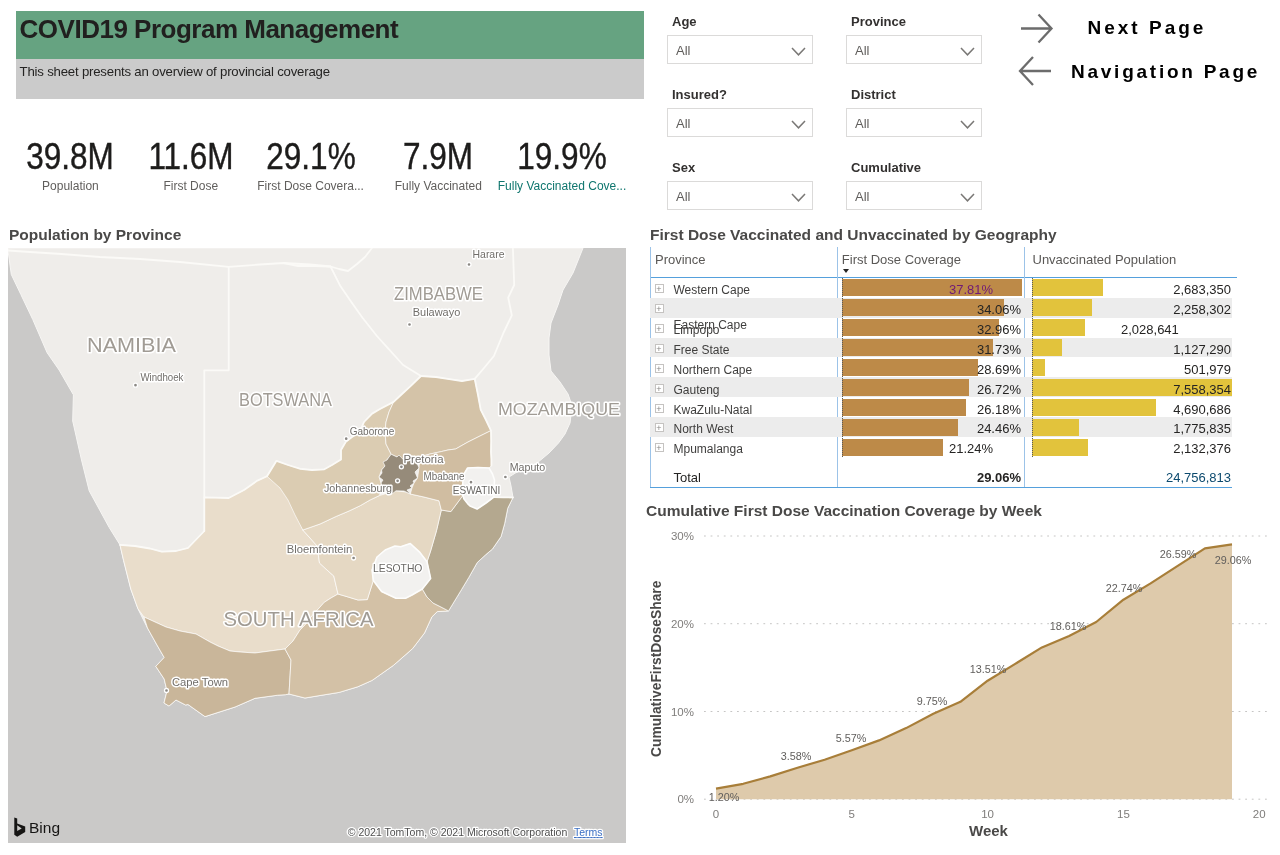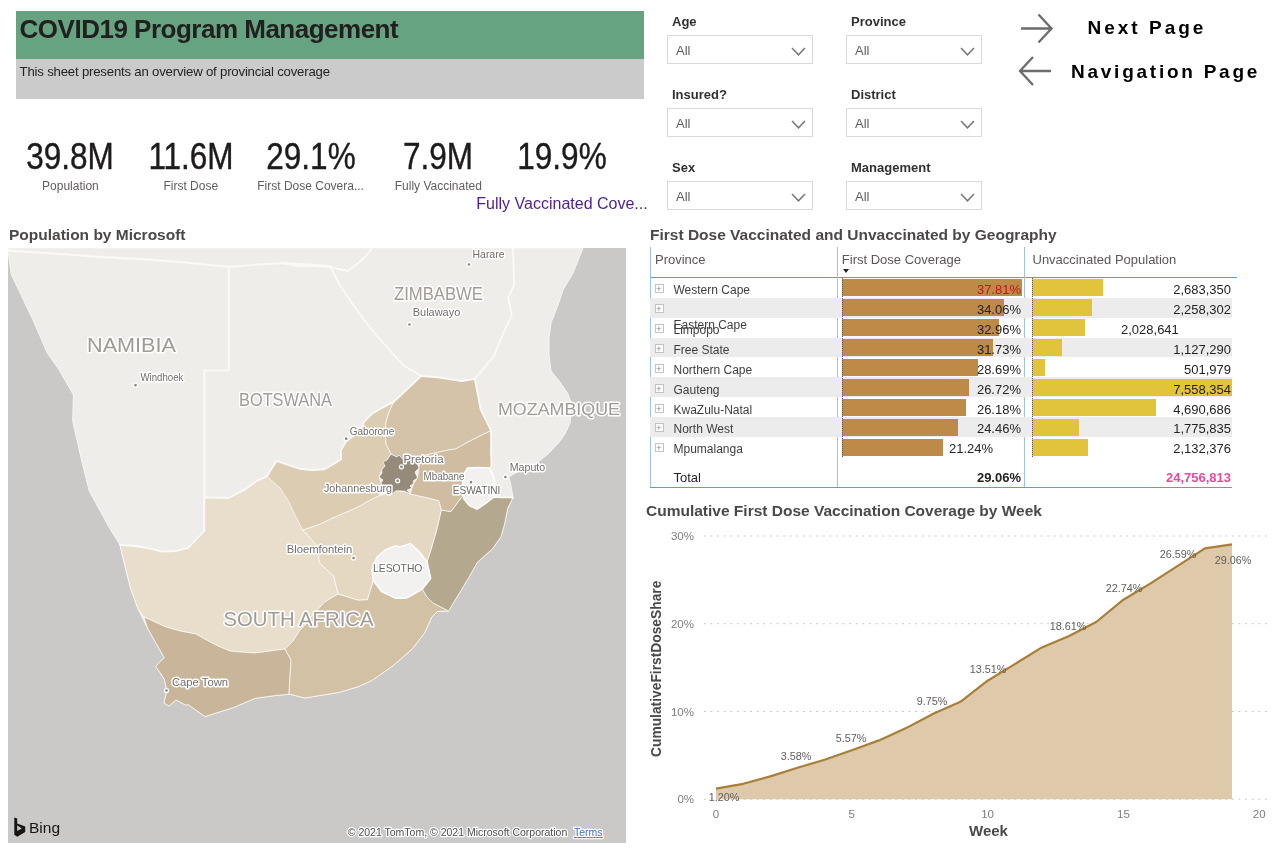--- a/index.html
+++ b/index.html
@@ -20,21 +20,21 @@
 <div style="position:absolute;left:215.6px;top:135.5px;width:190px;text-align:center">
 <div style="font-size:36px;color:#1d1c1b;-webkit-text-stroke:0.4px #1d1c1b;transform:scaleX(0.875);transform-origin:50% 50%">29.1%</div>
 <div style="font-size:12px;color:#605e5c;margin-top:1px">First Dose Covera...</div>
   </div>
 <div style="position:absolute;left:343.3px;top:135.5px;width:190px;text-align:center">
 <div style="font-size:36px;color:#1d1c1b;-webkit-text-stroke:0.4px #1d1c1b;transform:scaleX(0.875);transform-origin:50% 50%">7.9M</div>
 <div style="font-size:12px;color:#605e5c;margin-top:1px">Fully Vaccinated</div>
   </div>
 <div style="position:absolute;left:467.0px;top:135.5px;width:190px;text-align:center">
 <div style="font-size:36px;color:#1d1c1b;-webkit-text-stroke:0.4px #1d1c1b;transform:scaleX(0.875);transform-origin:50% 50%">19.9%</div>
-<div style="font-size:16px;color:#4c1d95;margin-top:17px">Fully Vaccinated Cove...</div>
+<div style="font-size:12px;color:#0f766e;margin-top:1px">Fully Vaccinated Cove...</div>
   </div>
 <div style="position:absolute;left:672px;top:14px;font-size:13px;font-weight:bold;color:#333130">Age</div>
 <div style="position:absolute;left:667px;top:35px;width:146px;height:29px;border:1px solid #dbdad9;background:#fff">
 <span style="position:absolute;left:8px;top:7px;font-size:13px;color:#605e5c">All</span>
 <svg style="position:absolute;right:6px;top:11px" width="15" height="9" viewBox="0 0 15 9">
       <path d="M1 1 L7.5 7.8 L14 1" fill="none" stroke="#7a7876" stroke-width="1.5"></path>
     </svg>
 </div>
 <div style="position:absolute;left:851px;top:14px;font-size:13px;font-weight:bold;color:#333130">Province</div>
 <div style="position:absolute;left:846px;top:35px;width:136px;height:29px;border:1px solid #dbdad9;background:#fff">
@@ -57,38 +57,38 @@
       <path d="M1 1 L7.5 7.8 L14 1" fill="none" stroke="#7a7876" stroke-width="1.5"></path>
     </svg>
 </div>
 <div style="position:absolute;left:672px;top:160px;font-size:13px;font-weight:bold;color:#333130">Sex</div>
 <div style="position:absolute;left:667px;top:181px;width:146px;height:29px;border:1px solid #dbdad9;background:#fff">
 <span style="position:absolute;left:8px;top:7px;font-size:13px;color:#605e5c">All</span>
 <svg style="position:absolute;right:6px;top:11px" width="15" height="9" viewBox="0 0 15 9">
       <path d="M1 1 L7.5 7.8 L14 1" fill="none" stroke="#7a7876" stroke-width="1.5"></path>
     </svg>
 </div>
-<div style="position:absolute;left:851px;top:160px;font-size:13px;font-weight:bold;color:#333130">Management</div>
+<div style="position:absolute;left:851px;top:160px;font-size:13px;font-weight:bold;color:#333130">Cumulative</div>
 <div style="position:absolute;left:846px;top:181px;width:136px;height:29px;border:1px solid #dbdad9;background:#fff">
 <span style="position:absolute;left:8px;top:7px;font-size:13px;color:#605e5c">All</span>
 <svg style="position:absolute;right:6px;top:11px" width="15" height="9" viewBox="0 0 15 9">
       <path d="M1 1 L7.5 7.8 L14 1" fill="none" stroke="#7a7876" stroke-width="1.5"></path>
     </svg>
 </div>
 <svg style="position:absolute;left:1016px;top:10px" width="264" height="80" viewBox="0 0 264 80" font-family="Liberation Sans, sans-serif">
 <g stroke="#6c6c6c" stroke-width="2.3" fill="none">
 <path d="M5 18.5 H34.5 M22.5 4.5 L35.5 18.5 L22.5 32.5"></path>
 <path d="M35 61 H5 M17 47 L4 61 L17 75"></path>
 </g>
 <g font-size="19" font-weight="bold" fill="#000" style="-webkit-text-stroke:0.7px #000">
 <text x="71.5" y="24" letter-spacing="3.0">Next Page</text>
 <text x="55" y="67.5" letter-spacing="2.75">Navigation Page</text>
 </g>
 </svg>
-<div style="position:absolute;left:9px;top:225.5px;font-size:15.5px;font-weight:bold;color:#4a4948">Population by Microsoft</div>
+<div style="position:absolute;left:9px;top:225.5px;font-size:15.5px;font-weight:bold;color:#4a4948">Population by Province</div>
 <svg style="position:absolute;left:8px;top:248px" width="618" height="595" viewBox="8 248 618 595" font-family="Liberation Sans, sans-serif">
 <rect x="8" y="248" width="618" height="595" fill="#cac9c8"></rect>
 <polygon points="8.0,248.0 583.0,248.0 573.0,273.0 563.0,290.0 558.0,305.0 551.0,323.0 549.0,338.0 549.0,355.0 551.0,371.0 560.0,382.0 568.0,394.0 571.5,404.0 571.0,415.0 570.0,423.0 565.0,434.0 558.5,443.0 549.0,453.0 537.0,463.0 526.0,469.0 517.0,472.0 509.0,477.0 511.0,486.0 513.0,497.5 507.7,508.3 504.6,523.7 501.0,536.6 492.4,549.1 485.6,554.8 477.2,562.6 468.8,577.4 461.6,589.4 448.5,610.9 437.3,611.6 431.8,617.0 424.5,633.0 412.6,648.6 393.5,665.3 372.1,680.4 357.7,686.8 339.1,692.4 320.0,695.5 305.0,698.0 289.0,694.0 285.3,694.7 277.7,695.2 255.0,698.3 235.0,707.0 205.0,716.6 188.0,704.5 185.7,705.0 176.0,700.0 169.0,706.0 164.0,703.0 167.0,691.0 164.2,679.0 155.8,666.3 164.2,657.5 157.0,645.0 147.5,628.0 137.9,608.7 130.8,589.0 123.6,560.5 120.0,544.9 109.2,527.5 89.2,490.8 81.5,460.0 72.7,421.0 73.4,394.8 59.1,370.0 47.1,352.7 32.8,319.6 20.9,294.6 11.3,274.5 8.0,250.5" fill="#efedea" stroke="#f7f6f4" stroke-width="1"></polygon>
 <polygon points="120.0,544.9 135.0,546.0 149.9,548.5 161.8,551.7 176.0,551.0 188.0,548.0 204.3,531.0 204.3,497.5 216.0,497.7 228.7,498.0 244.0,490.0 257.4,480.6 267.0,476.3 276.5,460.8 283.0,472.0 290.0,487.0 296.0,505.0 302.8,530.0 310.0,538.0 317.1,546.0 319.5,563.0 327.0,570.0 333.8,576.0 338.0,594.0 331.0,598.0 324.3,602.3 312.4,615.4 305.0,625.0 300.0,630.0 293.0,641.0 285.0,649.0 270.0,651.0 255.0,653.0 240.0,652.0 230.0,651.0 218.0,646.0 210.0,642.0 196.0,634.0 180.0,631.0 166.0,627.0 155.0,622.0 144.0,617.0 137.9,608.7 130.8,589.0 123.6,560.5" fill="#e9ddcb" stroke="rgba(255,255,255,0.65)" stroke-width="1" stroke-linejoin="round"></polygon>
 <polygon points="144.0,617.0 155.0,622.0 166.0,627.0 180.0,631.0 196.0,634.0 210.0,642.0 218.0,646.0 230.0,651.0 240.0,652.0 255.0,653.0 270.0,651.0 285.0,649.0 291.0,660.0 289.0,694.0 285.3,694.7 277.7,695.2 255.0,698.3 235.0,707.0 205.0,716.6 188.0,704.5 185.7,705.0 176.0,700.0 169.0,706.0 164.0,703.0 167.0,691.0 164.2,679.0 155.8,666.3 164.2,657.5 157.0,645.0 147.5,628.0" fill="#c9b69a" stroke="rgba(255,255,255,0.65)" stroke-width="1" stroke-linejoin="round"></polygon>
 <polygon points="285.0,649.0 293.0,641.0 300.0,630.0 305.0,625.0 312.4,615.4 324.3,602.3 331.0,598.0 338.0,594.0 348.2,597.0 358.0,600.0 367.3,599.6 373.3,580.5 381.6,591.6 396.0,598.3 405.5,598.3 412.0,595.0 422.3,589.0 427.0,597.0 433.0,603.0 441.0,607.0 448.5,610.9 437.3,611.6 431.8,617.0 424.5,633.0 412.6,648.6 393.5,665.3 372.1,680.4 357.7,686.8 339.1,692.4 320.0,695.5 305.0,698.0 289.0,694.0 291.0,660.0" fill="#d3c1a6" stroke="rgba(255,255,255,0.65)" stroke-width="1" stroke-linejoin="round"></polygon>
 <polygon points="448.5,610.9 441.0,607.0 433.0,603.0 427.0,597.0 422.3,589.0 430.6,578.4 427.0,561.8 430.6,551.0 436.5,530.7 441.3,510.0 450.9,511.6 462.8,495.6 467.6,503.6 477.1,509.0 486.0,503.0 494.0,497.2 513.0,497.5 507.7,508.3 504.6,523.7 501.0,536.6 492.4,549.1 485.6,554.8 477.2,562.6 468.8,577.4 461.6,589.4" fill="#b4a88f" stroke="rgba(255,255,255,0.65)" stroke-width="1" stroke-linejoin="round"></polygon>
 <polygon points="302.8,530.0 320.0,524.0 336.2,516.4 349.0,511.0 360.2,505.7 370.0,500.0 379.3,495.6 388.0,493.0 396.0,490.8 406.0,492.0 410.3,494.0 424.0,497.0 439.0,500.8 441.3,510.0 436.5,530.7 430.6,551.0 427.0,561.8 419.9,552.4 410.3,543.6 400.7,546.8 393.0,548.0 385.2,550.0 377.0,557.0 372.1,570.0 373.3,580.5 367.3,599.6 358.0,600.0 348.2,597.0 338.0,594.0 333.8,576.0 327.0,570.0 319.5,563.0 317.1,546.0 310.0,538.0" fill="#e5d8c3" stroke="rgba(255,255,255,0.65)" stroke-width="1" stroke-linejoin="round"></polygon>
 <polygon points="267.0,476.3 276.5,460.8 288.0,465.0 300.4,468.8 312.0,470.0 324.3,469.3 332.0,465.0 341.0,459.5 341.0,450.0 345.8,441.9 352.0,437.0 360.2,430.6 364.0,422.0 372.1,413.6 380.0,409.0 393.6,401.9 389.0,412.0 386.0,422.0 385.0,432.0 386.0,444.0 391.2,454.3 387.0,460.0 385.0,466.0 381.6,470.0 379.0,477.0 381.0,483.0 383.0,487.0 379.3,495.6 370.0,500.0 360.2,505.7 349.0,511.0 336.2,516.4 320.0,524.0 302.8,530.0 295.0,515.0 288.0,500.0 280.0,488.0" fill="#dbccb2" stroke="rgba(255,255,255,0.65)" stroke-width="1" stroke-linejoin="round"></polygon>
 <polygon points="393.6,401.9 402.0,394.0 410.3,386.4 421.0,376.0 436.0,377.0 450.9,379.3 462.0,381.0 474.7,378.8 478.0,395.0 480.7,409.7 486.0,420.0 491.0,430.6 480.0,436.0 468.0,442.0 455.6,449.0 448.0,450.0 441.3,451.6 430.0,454.0 419.9,456.9 410.0,458.0 403.2,459.5 397.0,457.0 391.2,454.3 386.0,444.0 385.0,432.0 386.0,422.0 389.0,412.0" fill="#d4c3a8" stroke="rgba(255,255,255,0.65)" stroke-width="1" stroke-linejoin="round"></polygon>
@@ -145,21 +145,21 @@
 <div style="position:absolute;left:1032.5px;top:252px;font-size:13px;color:#5a5856">Unvaccinated Population</div>
 <div style="position:absolute;left:650px;top:277px;width:587px;height:1px;background:#55a0dc"></div>
 <div style="position:absolute;left:649.5px;top:247px;width:1px;height:240px;background:#9cc3e8"></div>
 <div style="position:absolute;left:837px;top:247px;width:1px;height:240px;background:#9cc3e8"></div>
 <div style="position:absolute;left:1024.3px;top:247px;width:1px;height:240px;background:#9cc3e8"></div>
 <div style="position:absolute;left:650px;top:486.5px;width:582px;height:1px;background:#55a0dc"></div>
 <div style="position:absolute;left:650px;top:277.6px;width:582px;height:19.96px;">
 <span style="position:absolute;left:4.5px;top:6.2px;width:9px;height:9px;border:1px solid #c5c3c1;color:#8a8886;font-size:9px;line-height:9px;text-align:center;background:#fff">+</span>
 <span style="position:absolute;left:23.5px;top:5.2px;font-size:12px;color:#3f3e3d">Western Cape</span>
 <div style="position:absolute;left:191.8px;top:1.3px;width:180.0px;height:17.4px;background:#bd8a48"></div>
-<span style="position:absolute;left:271px;top:4.2px;width:100px;text-align:right;font-size:13px;color:#b91c1c">37.81%</span>
+<span style="position:absolute;left:271px;top:4.2px;width:100px;text-align:center;font-size:13px;color:#701a75">37.81%</span>
 <div style="position:absolute;left:381.8px;top:1.3px;width:71.0px;height:17.4px;background:#e2c33c"></div>
 <span style="position:absolute;left:471px;top:4.2px;width:110px;text-align:right;font-size:13px;color:#252423">2,683,350</span>
 </div>
 <div style="position:absolute;left:650px;top:297.6px;width:582px;height:19.96px;background:#ececec;">
 <span style="position:absolute;left:4.5px;top:6.2px;width:9px;height:9px;border:1px solid #c5c3c1;color:#8a8886;font-size:9px;line-height:9px;text-align:center;background:#fff">+</span>
 <span style="position:absolute;left:23.5px;top:20px;font-size:12px;color:#3f3e3d">Eastern Cape</span>
 <div style="position:absolute;left:191.8px;top:1.3px;width:162.1px;height:17.4px;background:#bd8a48"></div>
 <span style="position:absolute;left:271px;top:4.2px;width:100px;text-align:right;font-size:13px;color:#252423">34.06%</span>
 <div style="position:absolute;left:381.8px;top:1.3px;width:59.8px;height:17.4px;background:#e2c33c"></div>
 <span style="position:absolute;left:471px;top:4.2px;width:110px;text-align:right;font-size:13px;color:#252423">2,258,302</span>
@@ -217,21 +217,21 @@
 <span style="position:absolute;left:23.5px;top:5.2px;font-size:12px;color:#3f3e3d">Mpumalanga</span>
 <div style="position:absolute;left:191.8px;top:1.3px;width:101.1px;height:17.4px;background:#bd8a48"></div>
 <span style="position:absolute;left:271px;top:4.2px;width:100px;text-align:center;font-size:13px;color:#252423">21.24%</span>
 <div style="position:absolute;left:381.8px;top:1.3px;width:56.4px;height:17.4px;background:#e2c33c"></div>
 <span style="position:absolute;left:471px;top:4.2px;width:110px;text-align:right;font-size:13px;color:#252423">2,132,376</span>
 </div>
 <div style="position:absolute;left:841.5px;top:277.6px;width:1px;height:179.6px;border-left:1px dotted #5a5a5a"></div>
 <div style="position:absolute;left:1031.5px;top:277.6px;width:1px;height:179.6px;border-left:1px dotted #5a5a5a"></div>
 <div style="position:absolute;left:673.5px;top:470px;font-size:13px;font-weight:normal;color:#252423">Total</div>
 <div style="position:absolute;left:921px;top:470px;width:100px;text-align:right;font-size:13px;font-weight:bold;color:#252423">29.06%</div>
-<div style="position:absolute;left:1121px;top:470px;width:110px;text-align:right;font-size:13px;font-weight:bold;color:#ec4899">24,756,813</div>
+<div style="position:absolute;left:1121px;top:470px;width:110px;text-align:right;font-size:13px;font-weight:normal;color:#0c4a6e">24,756,813</div>
 <svg style="position:absolute;left:645px;top:495px" width="635" height="360" viewBox="645 495 635 360" font-family="Liberation Sans, sans-serif">
 <text x="646" y="515.5" font-size="15.5" font-weight="bold" fill="#4a4948">Cumulative First Dose Vaccination Coverage by Week</text>
 <line x1="704" y1="536.0" x2="1270" y2="536.0" stroke="#c6c5c4" stroke-width="1" stroke-dasharray="1.8,4.8"></line>
     <line x1="704" y1="623.7" x2="1270" y2="623.7" stroke="#c6c5c4" stroke-width="1" stroke-dasharray="1.8,4.8"></line>
     <line x1="704" y1="711.5" x2="1270" y2="711.5" stroke="#c6c5c4" stroke-width="1" stroke-dasharray="1.8,4.8"></line>
     <line x1="704" y1="799.2" x2="1270" y2="799.2" stroke="#c6c5c4" stroke-width="1" stroke-dasharray="1.8,4.8"></line>
 <polygon points="716.0,788.7 743.2,783.8 770.3,776.4 797.5,767.8 824.6,759.7 851.8,750.3 879.0,740.4 906.1,728.1 933.3,713.7 960.4,701.8 987.6,680.7 1014.8,664.1 1041.9,647.4 1069.1,635.9 1096.2,622.0 1123.4,599.7 1150.6,583.4 1177.7,565.9 1204.9,548.3 1232.0,544.3 1232.0,799.2 716.0,799.2" fill="#decaab"></polygon>
 <polyline points="716.0,788.7 743.2,783.8 770.3,776.4 797.5,767.8 824.6,759.7 851.8,750.3 879.0,740.4 906.1,728.1 933.3,713.7 960.4,701.8 987.6,680.7 1014.8,664.1 1041.9,647.4 1069.1,635.9 1096.2,622.0 1123.4,599.7 1150.6,583.4 1177.7,565.9 1204.9,548.3 1232.0,544.3" fill="none" stroke="#a87e39" stroke-width="2.2" stroke-linejoin="round"></polyline>
 <text x="694" y="540.2" text-anchor="end" font-size="11.5" fill="#7f7d7b">30%</text>
     <text x="694" y="627.9" text-anchor="end" font-size="11.5" fill="#7f7d7b">20%</text>

